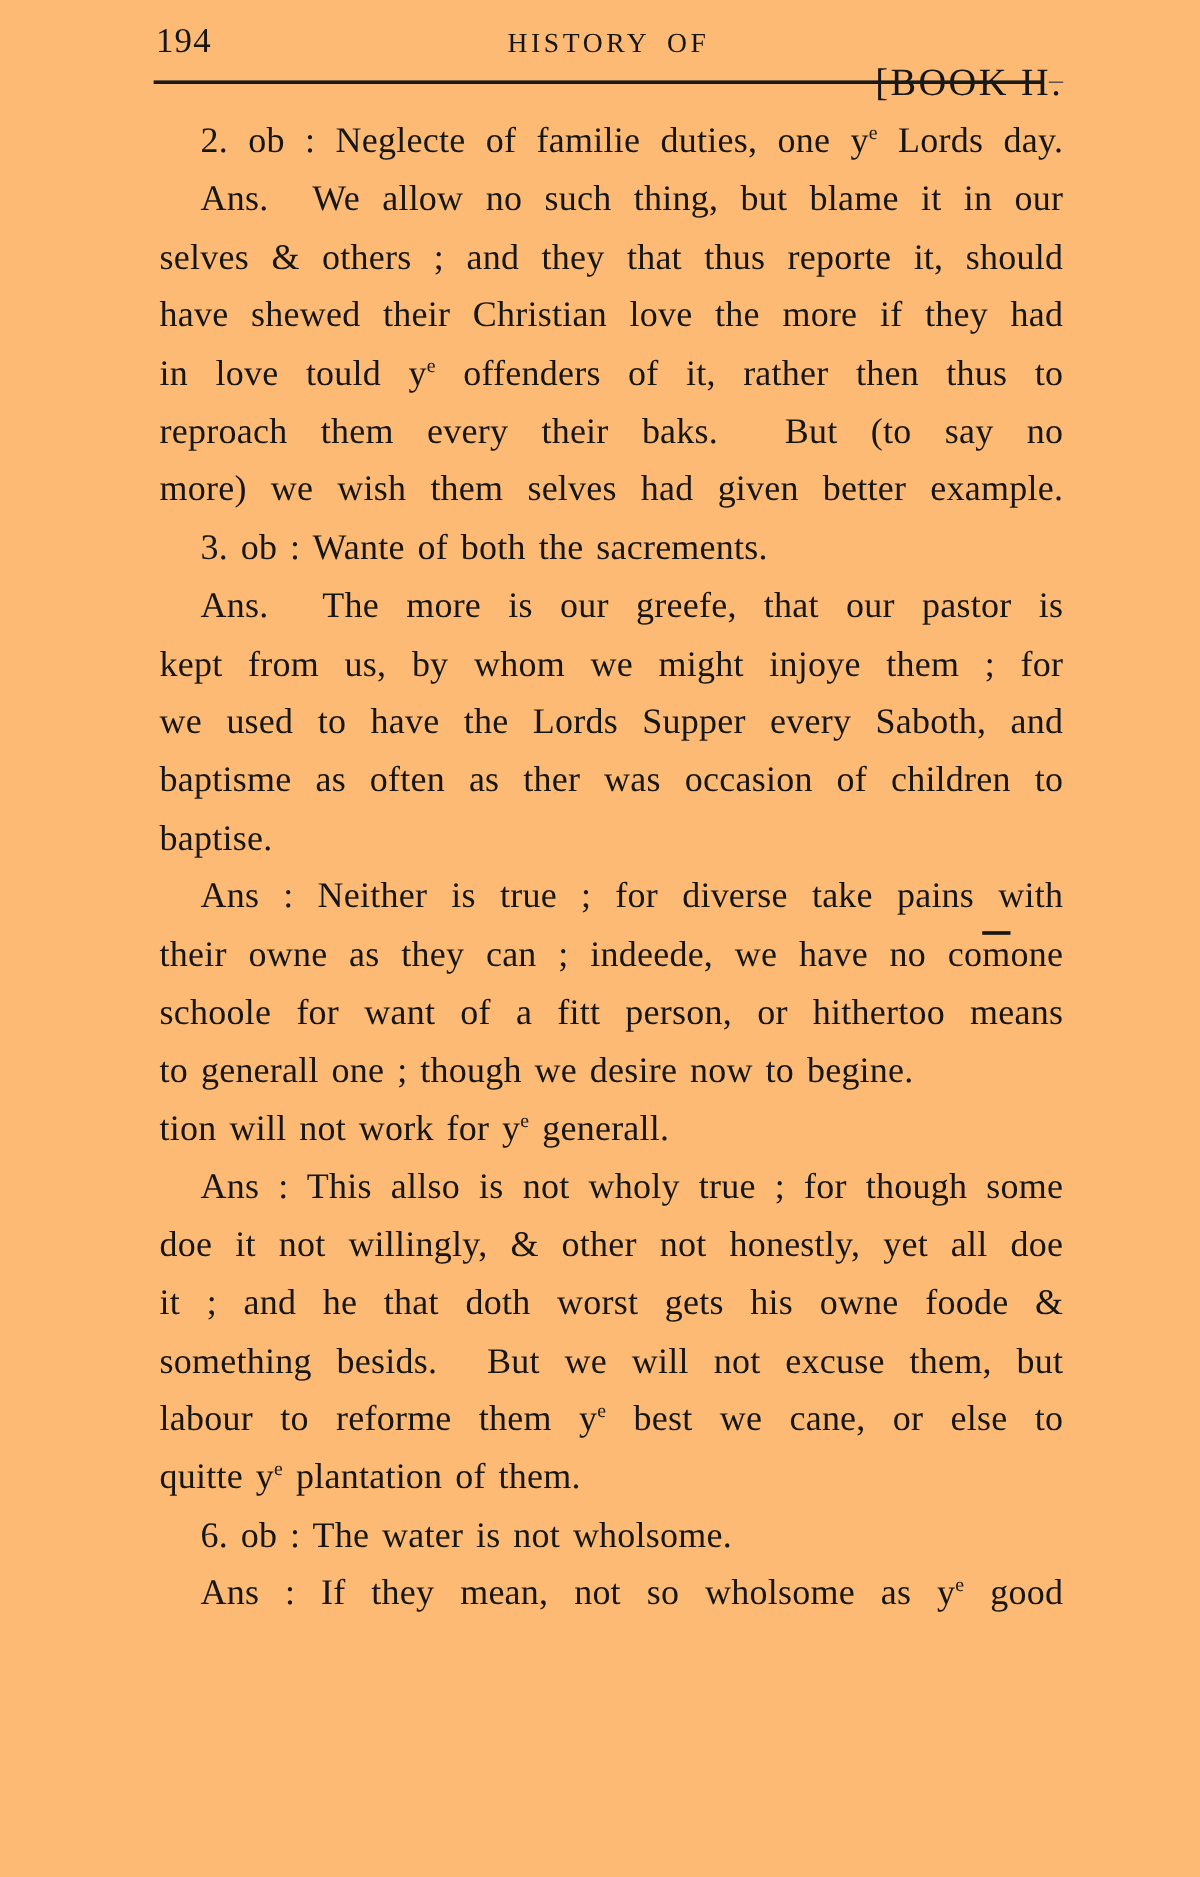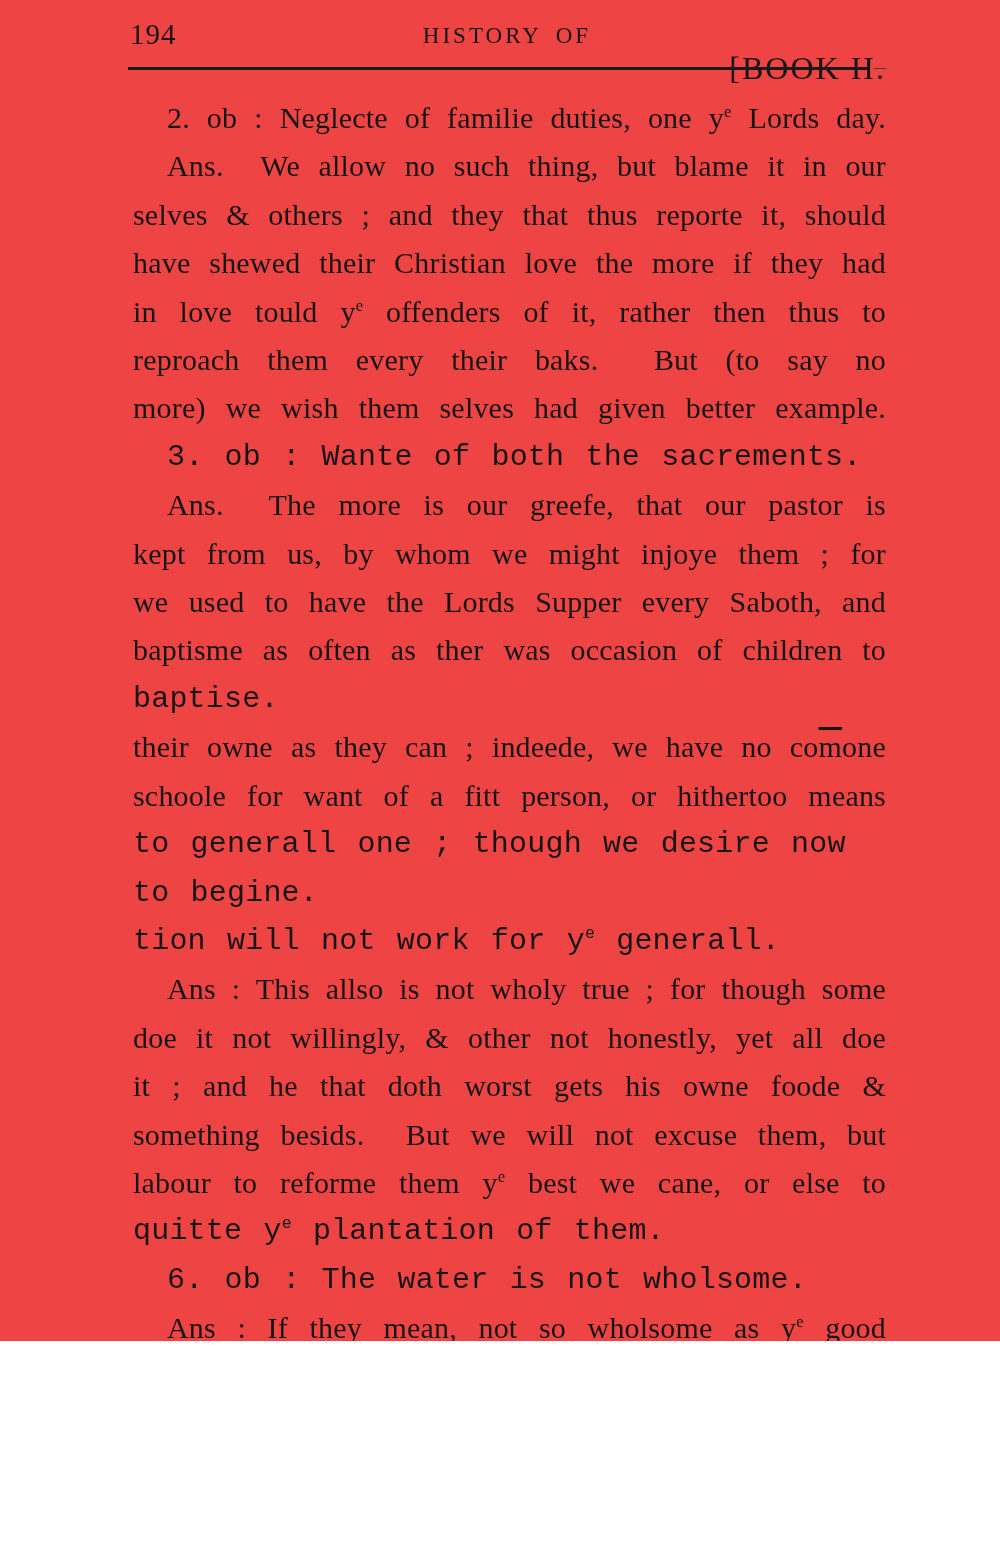--- a/index.html
+++ b/index.html
@@ -1,20 +1,20 @@
 <!DOCTYPE html>
 <html><head>
 <meta charset="utf-8">
 <style>
   html,body { margin:0; padding:0; }
   .page {
     position: relative;
     width: 1000px;
-    height: 1341px;
-    background: #ef4444;
+    height: 1564px;
+    background: #fdba74;
     color: #161616;
     font-family: "Liberation Serif", "DejaVu Serif", serif;
     overflow: hidden;
   }
   .header {
     position: absolute;
     top: 18px;
     left: 128px;
     width: 758px;
     height: 40px;
@@ -69,23 +69,22 @@
     line-height: 48.4px;
     word-spacing: 3px;
     letter-spacing: 0.2px;
   }
   .ln {
     text-align: justify;
     text-align-last: justify;
     white-space: pre-wrap;
   }
   .ln.endln {
-    text-align: left;
+    text-align: center;
     text-align-last: left;
-    font-family: Liberation Mono, monospace;
   }
   .ln.indent { padding-left: 34px; }
   .ln sup {
     font-size: 0.55em;
     vertical-align: super;
     line-height: 0;
   }
   .ovl { text-decoration: overline; }
 </style>
 </head>
@@ -114,20 +113,21 @@
         <div class="ln endln indent">3. ob : Wante of both the sacrements.</div>
       </div>
       <div>
         <div class="ln indent">Ans.  The more is our greefe, that our pastor is</div>
         <div class="ln">kept from us, by whom we might injoye them ; for</div>
         <div class="ln">we used to have the Lords Supper every Saboth, and</div>
         <div class="ln">baptisme as often as ther was occasion of children to</div>
         <div class="ln endln">baptise.</div>
       </div>
       <div>
+        <div class="ln indent">Ans : Neither is true ; for diverse take pains with</div>
         <div class="ln">their owne as they can ; indeede, we have no co<span class="ovl">m</span>one</div>
         <div class="ln">schoole for want of a fitt person, or hithertoo means</div>
         <div class="ln endln">to generall one ; though we desire now to begine.</div>
       </div>
       <div>
         <div class="ln endln">tion will not work for y<sup>e</sup> generall.</div>
       </div>
       <div>
         <div class="ln indent">Ans : This allso is not wholy true ; for though some</div>
         <div class="ln">doe it not willingly, &amp; other not honestly, yet all doe</div>

